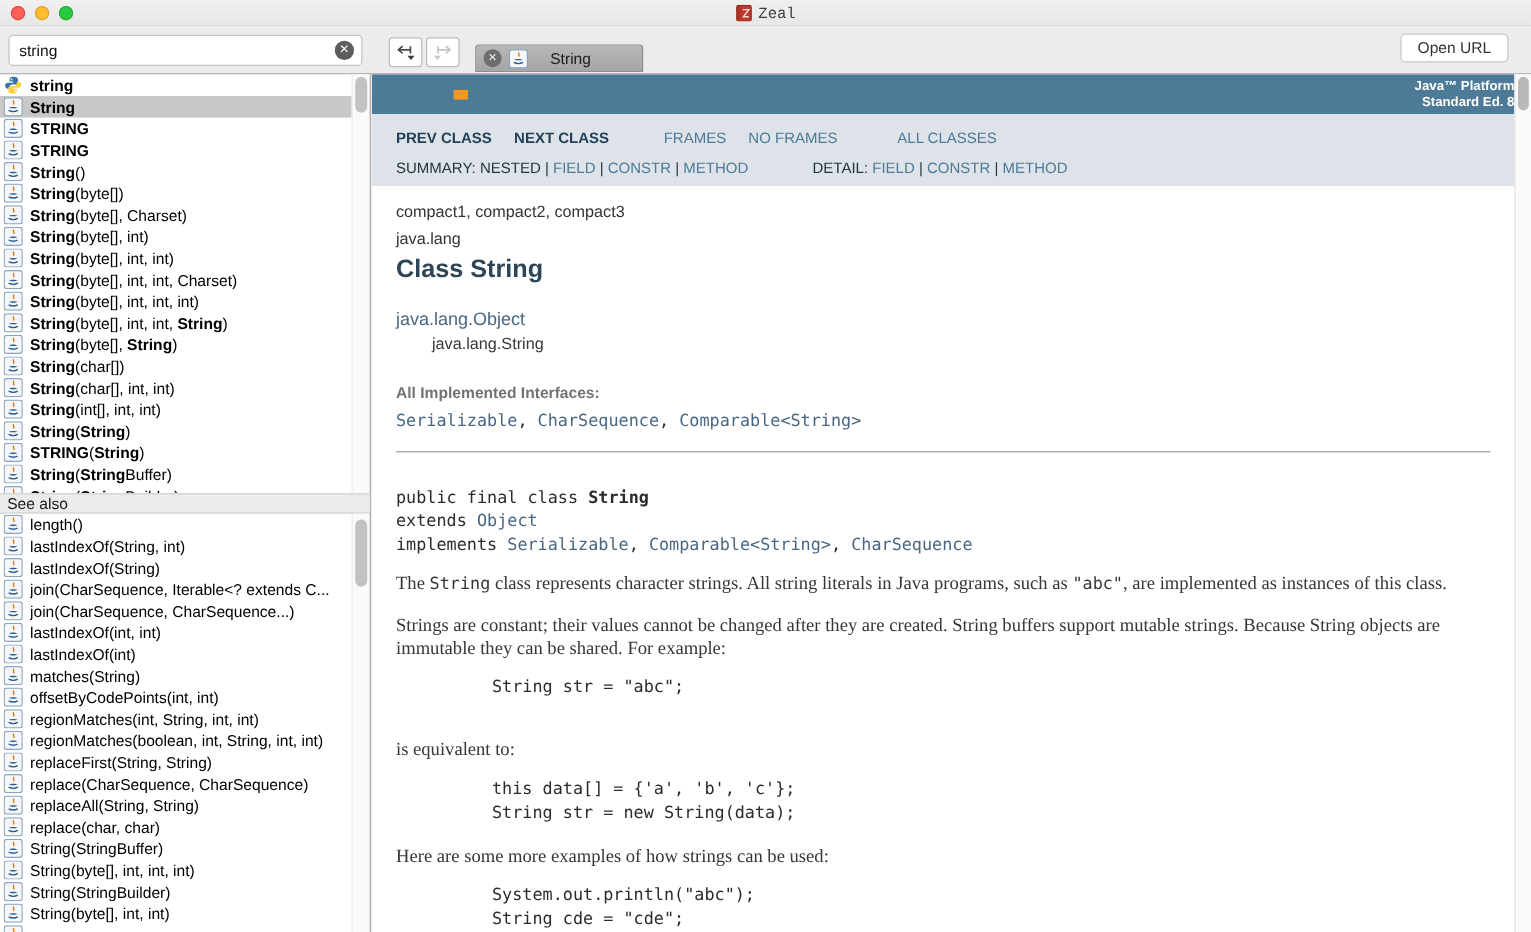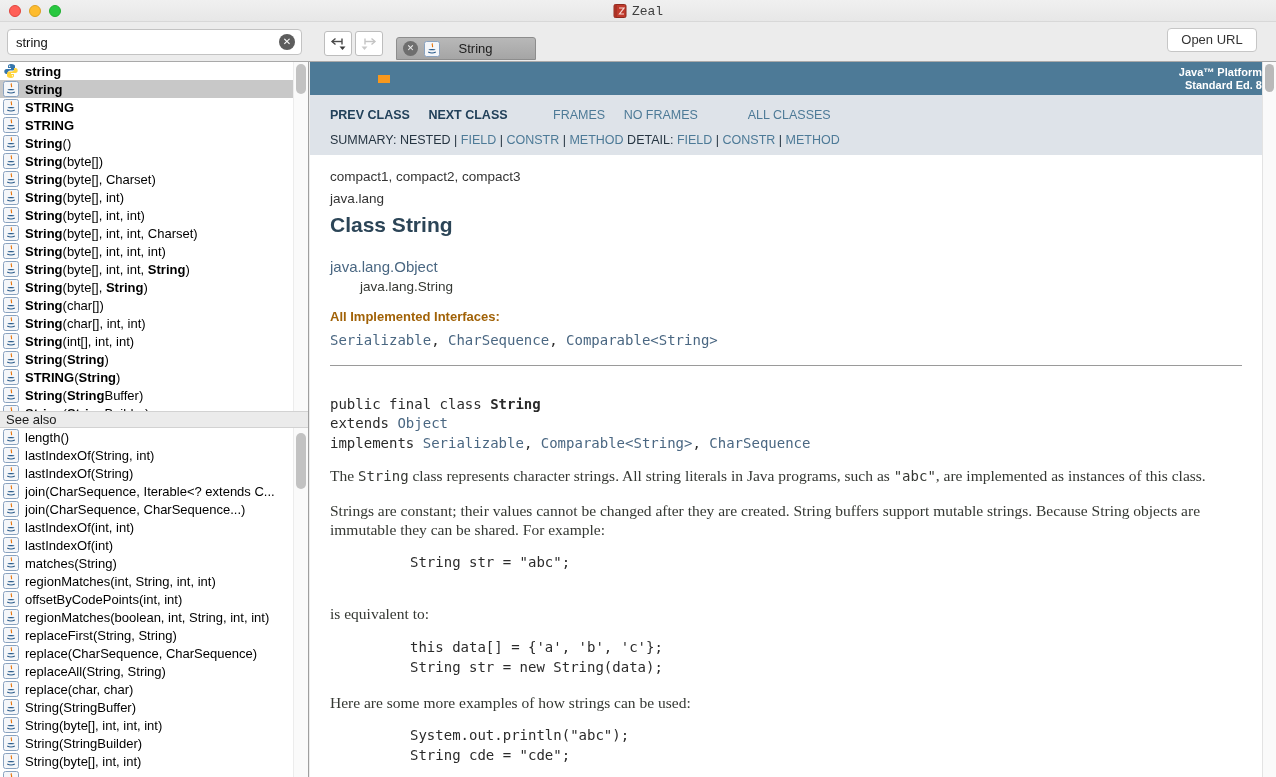--- a/index.html
+++ b/index.html
@@ -70,30 +70,30 @@
   .nav-item.active { background:#F8981D; color:#253441; }
   .platform { position:absolute; right:14px; top:4px; text-align:right; font-size:11px;
     font-weight:bold; color:#fff; line-height:13px; }
   .doc-subnav { position:absolute; left:0; top:33px; width:1084px; height:60px; background:#dee3e9;
     font-size:12.5px; padding:13px 0 0 20px; }
   .sn1 span { color:#4D7A97; }
   .sn1 .strong { font-weight:bold; color:#22415a; }
   .sn1 .mr-s { margin-right:15px; } .sn1 .mr-m { margin-right:42px; } .sn1 .mr-l { margin-right:47px; }
   .sn2 { margin-top:11px; }
   .seg-dk { color:#253441; } .seg-ln { color:#4D7A97; } .seg-sep { color:#253441; }
-  .sn2 .detail-gap { }
+  .sn2 .detail-gap { margin-left:50px; }
 
   .doc-body { position:absolute; left:0; top:93px; width:952px; height:622px; overflow:hidden;
     padding:6px 22px 0 20px; color:#353833; }
   .subtitle { font-size:13.5px; color:#333; margin-top:8px; }
   .subtitle2 { margin-top:7px; }
   .doc-title { font-size:21px; font-weight:bold; color:#2c4557; margin-top:7px; }
   .tree1 { margin-top:21px; font-size:15px; color:#4A6782; }
   .tree2 { margin-top:4px; padding-left:30px; font-size:13.5px; color:#353833; }
-  .impl-label { margin-top:15px; font-size:13px; font-weight:bold; color:#a16207; }
+  .impl-label { margin-top:26px; font-size:13px; font-weight:bold; color:#737373; }
   .mono { font-family:"DejaVu Sans Mono", monospace; font-size:14px; line-height:19.5px; color:#2b2b2b; }
   .ifaces { margin-top:7px; }
   .doc-hr { margin-top:14px; width:912px; border:none; border-top:1px solid #9a9a9a; }
   .sig { margin-top:29px; }
   .seg-b { font-weight:bold; }
   .seg-lnk { color:#4A6782; }
   .seg-code { font-family:"DejaVu Sans Mono", monospace; font-size:14px; }
   .para { font-family:"Liberation Serif", serif; font-size:15.5px; line-height:19.5px;
     max-width:890px; color:#353833; }
   .p1 { margin-top:13px; } .p2 { margin-top:14px; }
@@ -495,32 +495,32 @@
       </div>
       <div class="row">
         <span class="ric">
           <svg width="16" height="16" viewBox="0 0 16 16">
             <rect x="0.5" y="0.5" width="15" height="15" rx="2" fill="#f4f6f9" stroke="#8aa3c0"></rect>
             <path d="M8.6 2.5c-1.6 1.2 1.2 2.2-.4 3.6" stroke="#e76f00" stroke-width="1.1" fill="none"></path>
             <path d="M4.5 8.7c1.2-.8 5.8-.8 7 0-1.2.8-5.8.8-7 0z" fill="#2a5b8a"></path>
             <path d="M4.2 11c2.4 1.3 5.2 1.3 7.6 0" stroke="#2a5b8a" stroke-width="1.1" fill="none"></path>
           </svg>
         </span>
+        <span class="rlabel">offsetByCodePoints(int, int)</span>
+      </div>
+      <div class="row">
+        <span class="ric">
+          <svg width="16" height="16" viewBox="0 0 16 16">
+            <rect x="0.5" y="0.5" width="15" height="15" rx="2" fill="#f4f6f9" stroke="#8aa3c0"></rect>
+            <path d="M8.6 2.5c-1.6 1.2 1.2 2.2-.4 3.6" stroke="#e76f00" stroke-width="1.1" fill="none"></path>
+            <path d="M4.5 8.7c1.2-.8 5.8-.8 7 0-1.2.8-5.8.8-7 0z" fill="#2a5b8a"></path>
+            <path d="M4.2 11c2.4 1.3 5.2 1.3 7.6 0" stroke="#2a5b8a" stroke-width="1.1" fill="none"></path>
+          </svg>
+        </span>
         <span class="rlabel">regionMatches(int, String, int, int)</span>
-      </div>
-      <div class="row">
-        <span class="ric">
-          <svg width="16" height="16" viewBox="0 0 16 16">
-            <rect x="0.5" y="0.5" width="15" height="15" rx="2" fill="#f4f6f9" stroke="#8aa3c0"></rect>
-            <path d="M8.6 2.5c-1.6 1.2 1.2 2.2-.4 3.6" stroke="#e76f00" stroke-width="1.1" fill="none"></path>
-            <path d="M4.5 8.7c1.2-.8 5.8-.8 7 0-1.2.8-5.8.8-7 0z" fill="#2a5b8a"></path>
-            <path d="M4.2 11c2.4 1.3 5.2 1.3 7.6 0" stroke="#2a5b8a" stroke-width="1.1" fill="none"></path>
-          </svg>
-        </span>
-        <span class="rlabel">offsetByCodePoints(int, int)</span>
       </div>
       <div class="row">
         <span class="ric">
           <svg width="16" height="16" viewBox="0 0 16 16">
             <rect x="0.5" y="0.5" width="15" height="15" rx="2" fill="#f4f6f9" stroke="#8aa3c0"></rect>
             <path d="M8.6 2.5c-1.6 1.2 1.2 2.2-.4 3.6" stroke="#e76f00" stroke-width="1.1" fill="none"></path>
             <path d="M4.5 8.7c1.2-.8 5.8-.8 7 0-1.2.8-5.8.8-7 0z" fill="#2a5b8a"></path>
             <path d="M4.2 11c2.4 1.3 5.2 1.3 7.6 0" stroke="#2a5b8a" stroke-width="1.1" fill="none"></path>
           </svg>
         </span>

